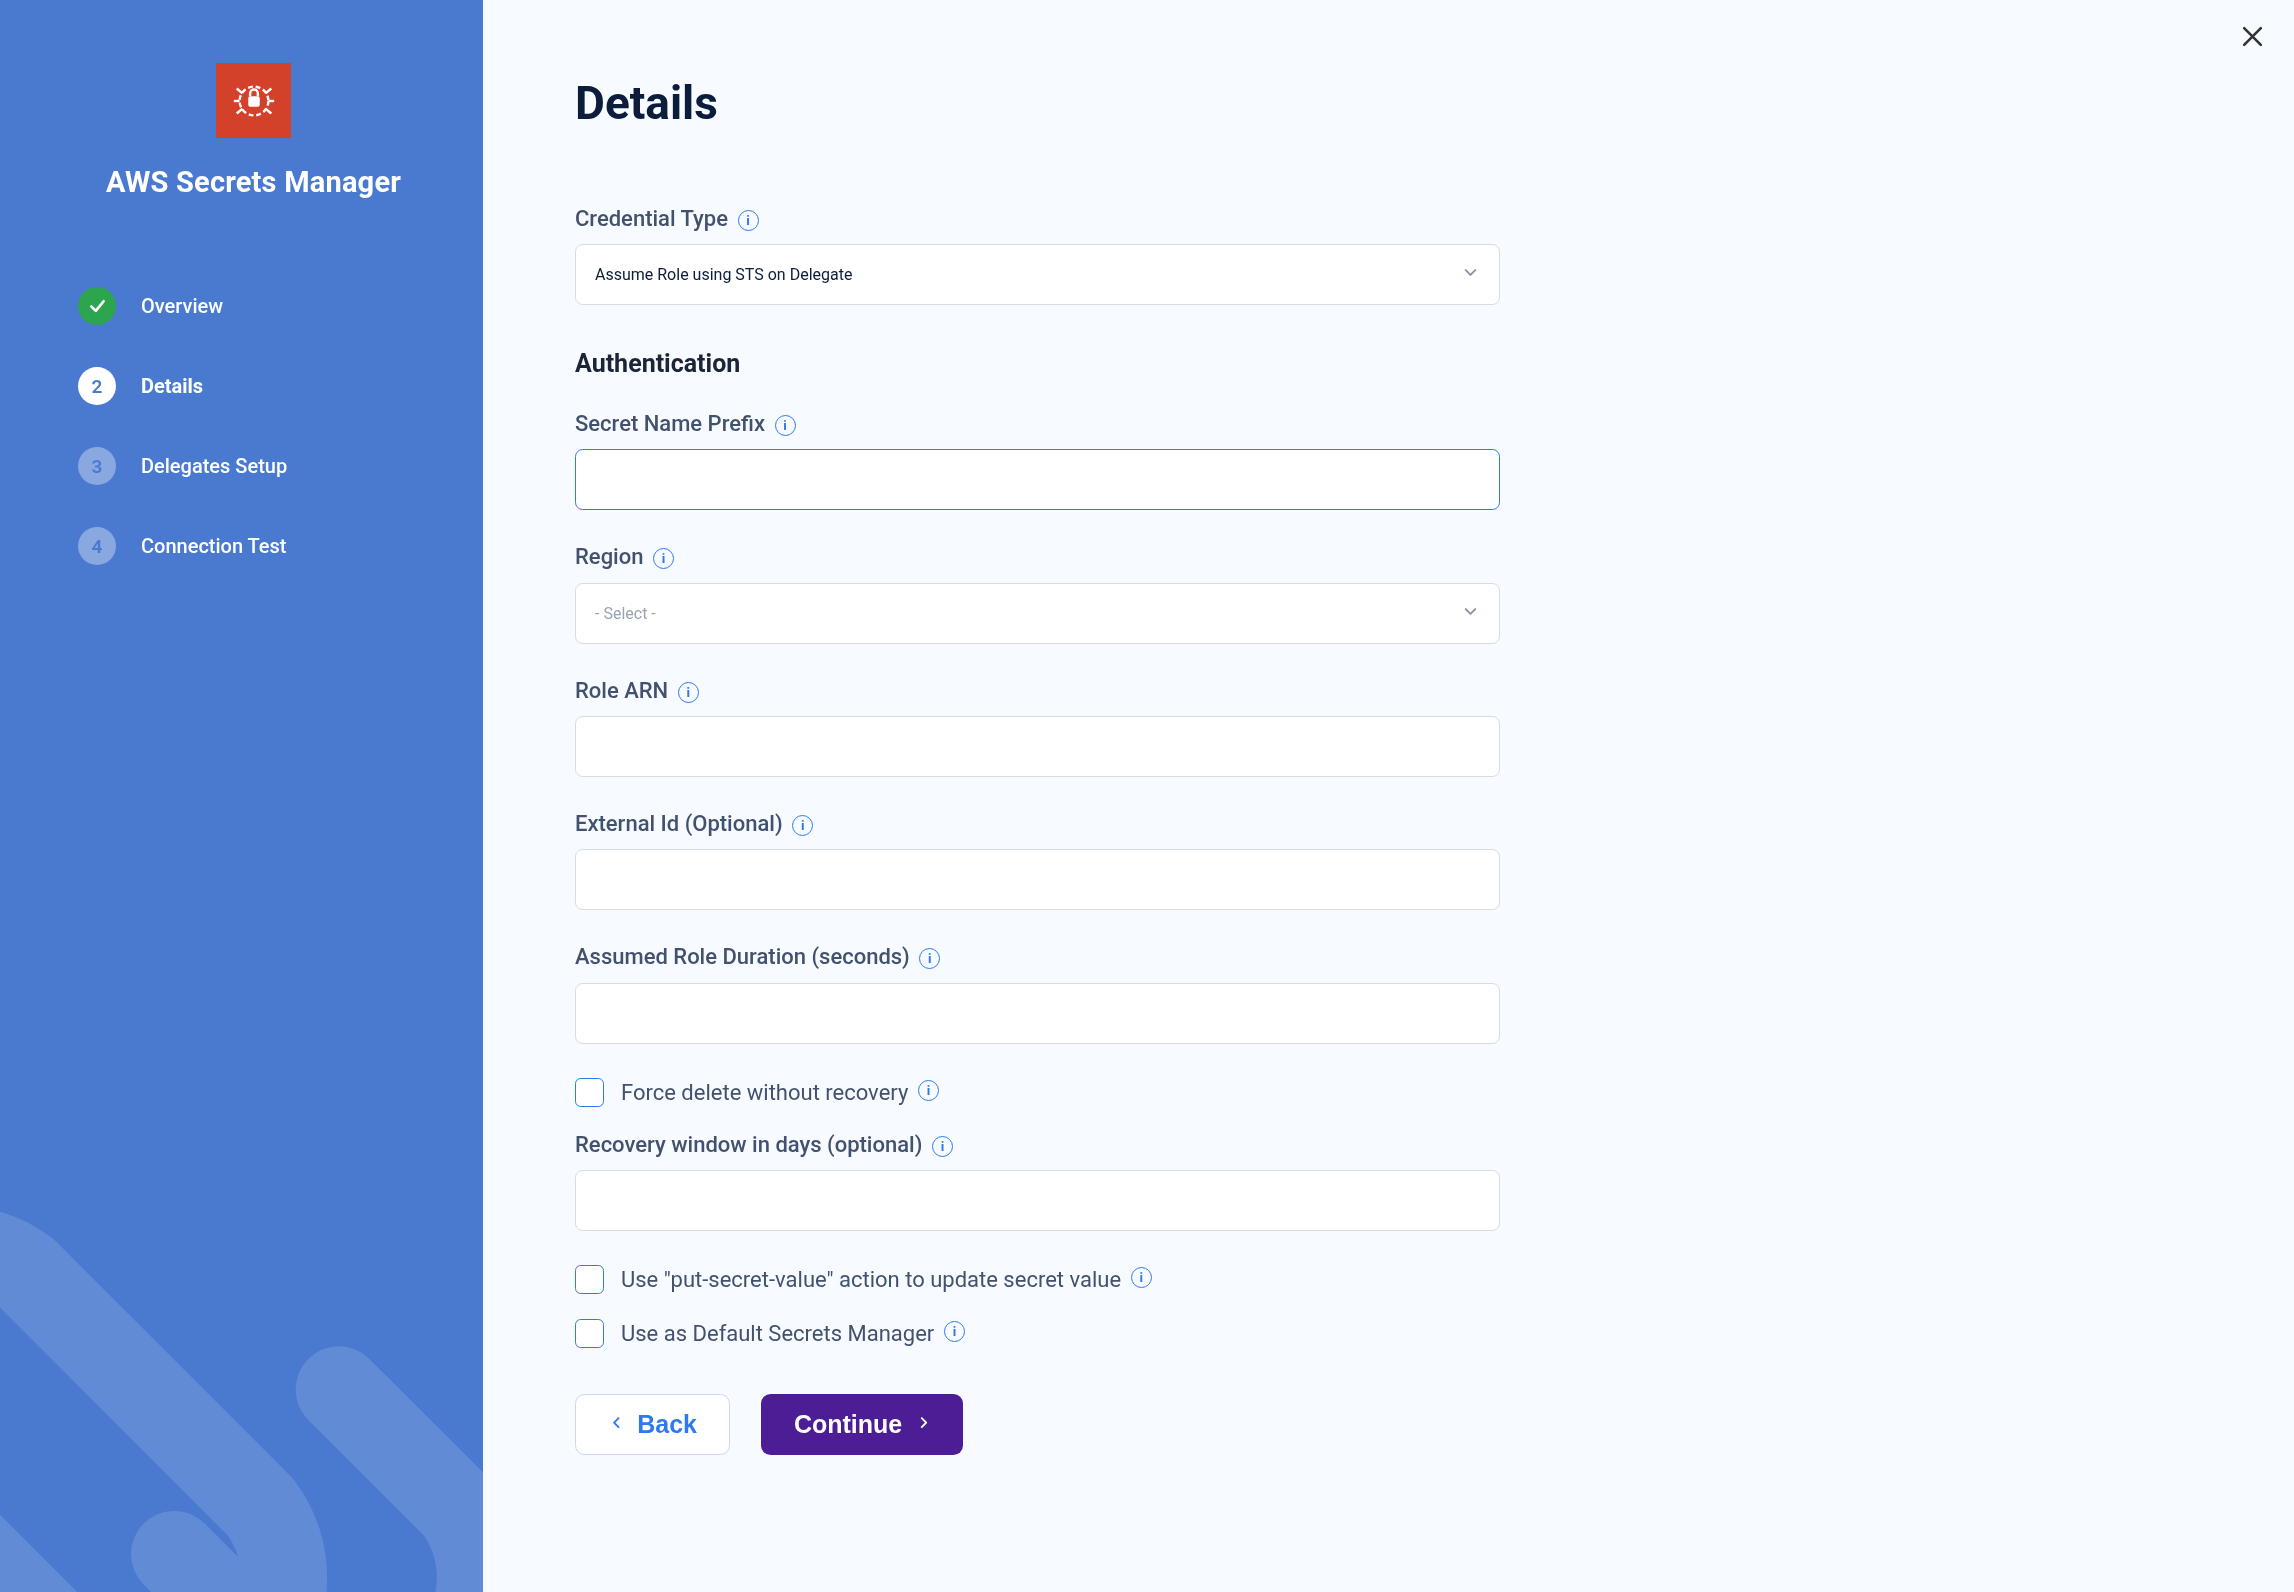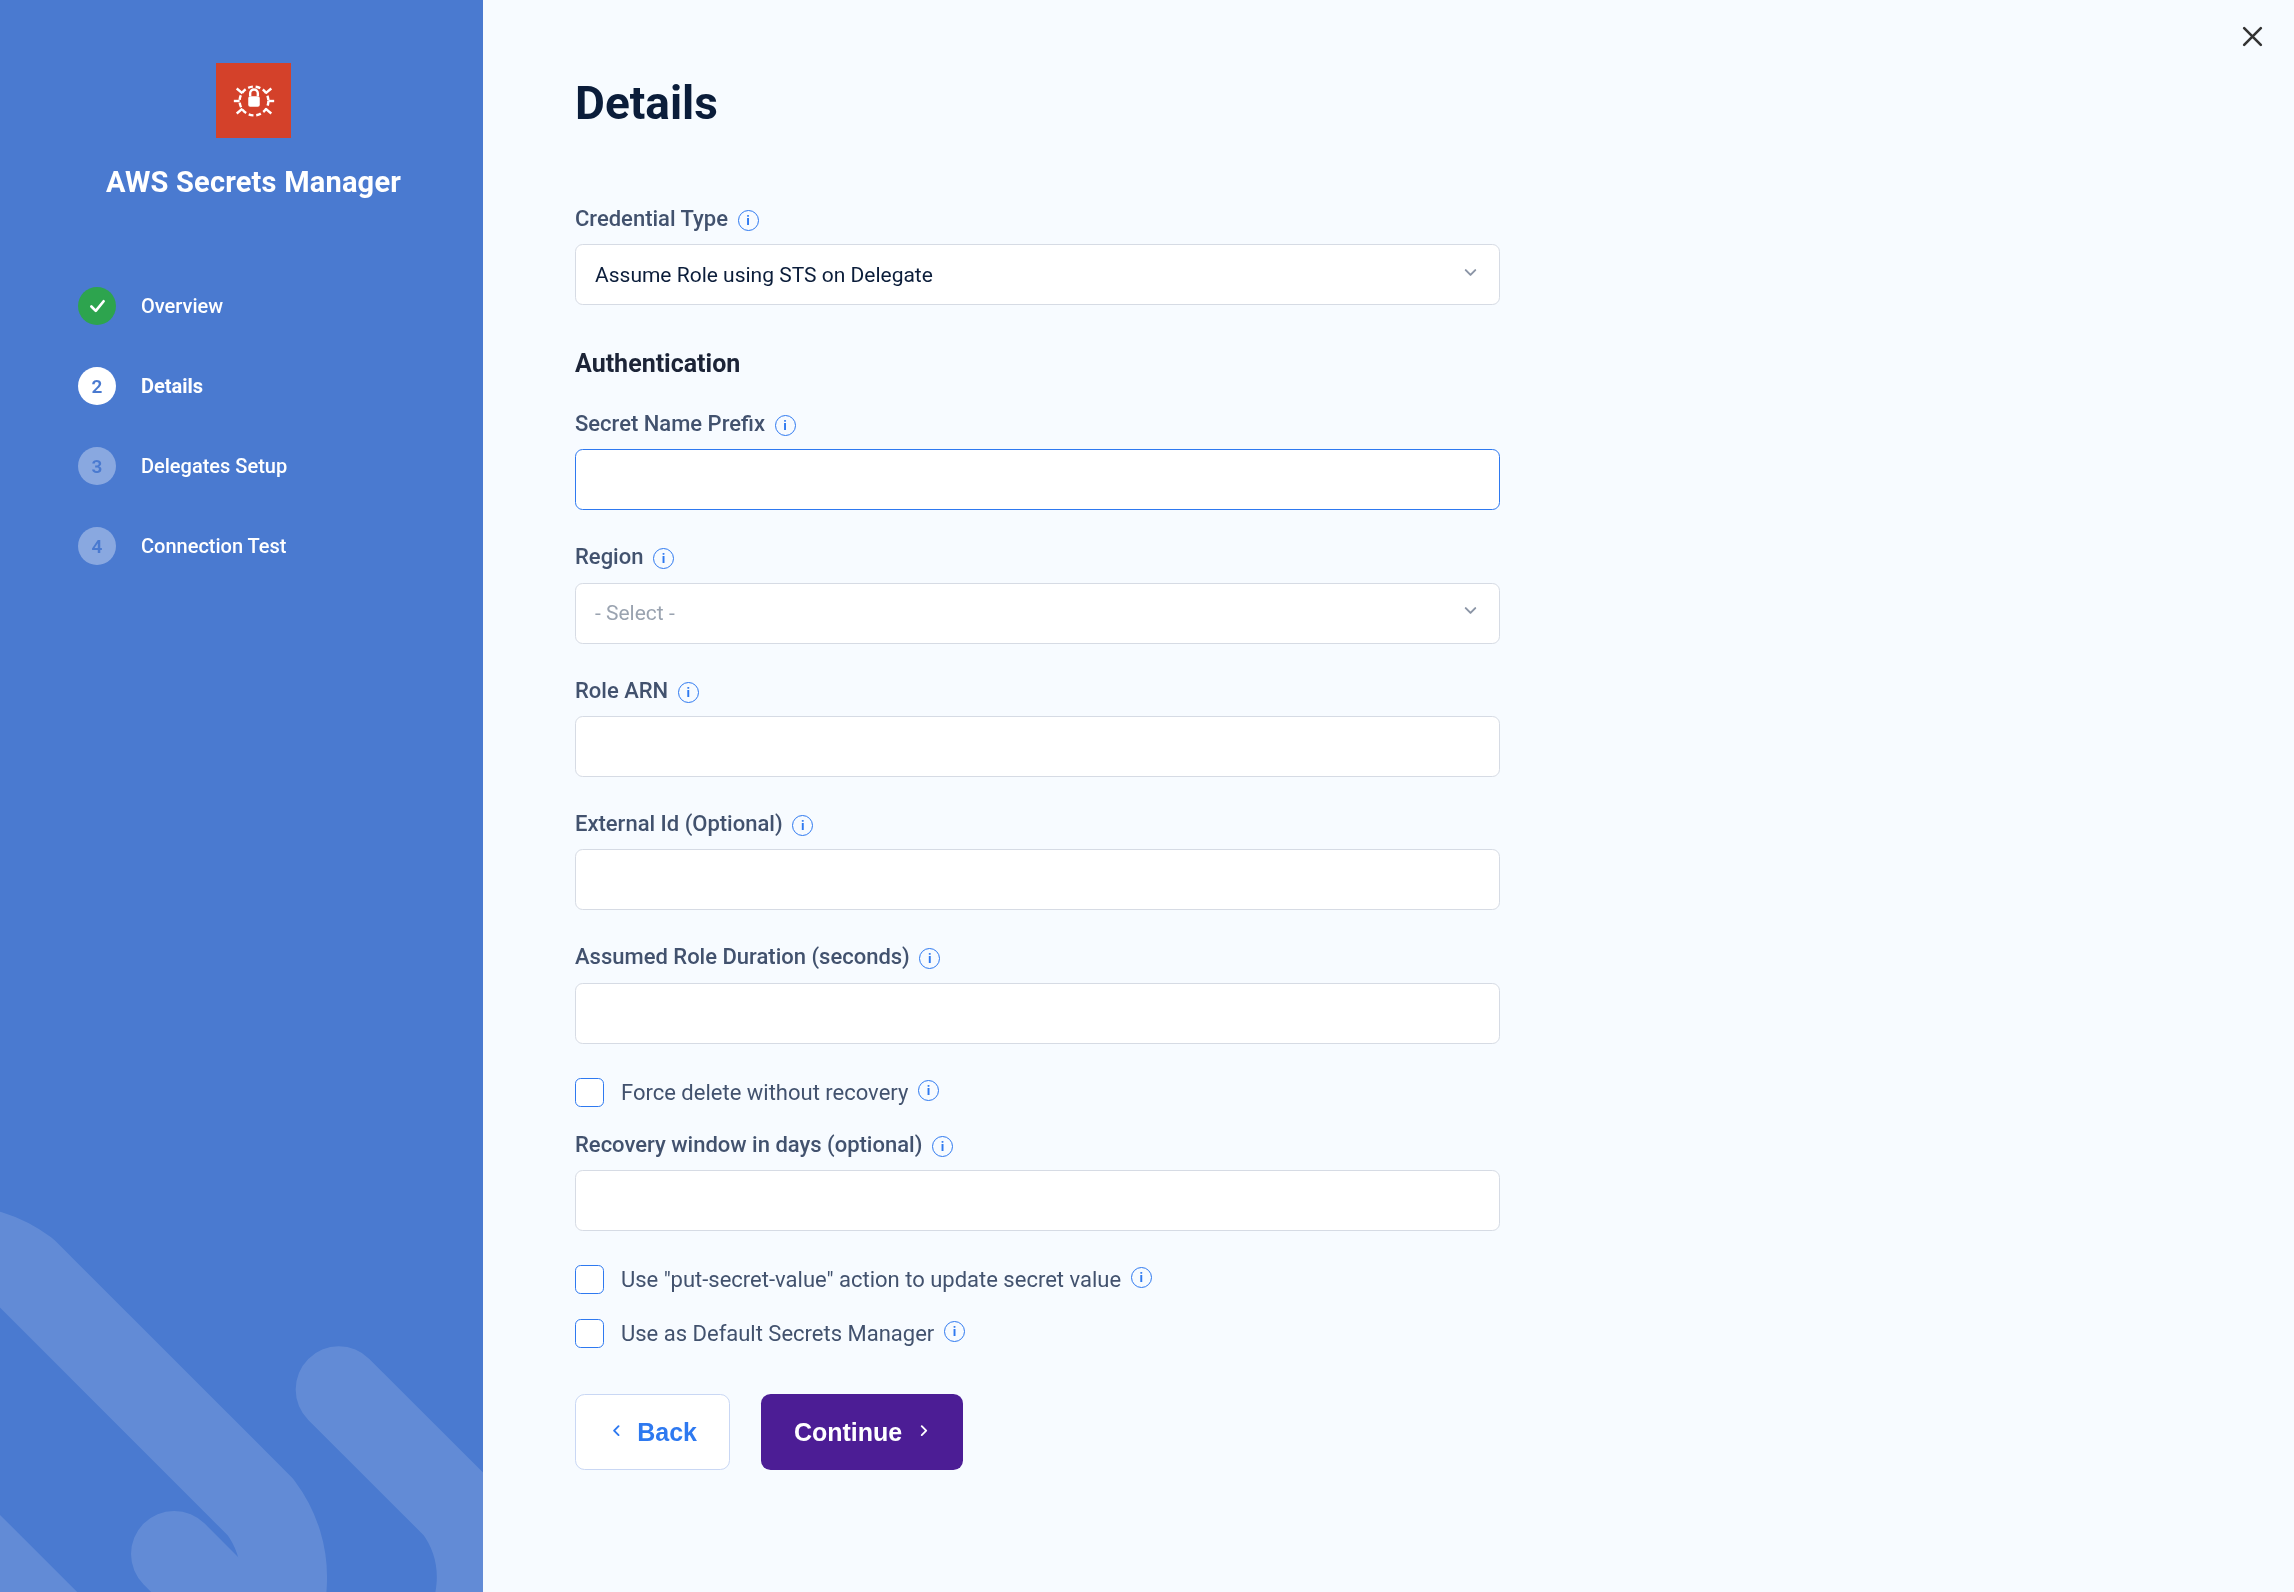--- a/index.html
+++ b/index.html
@@ -95,21 +95,21 @@
   .section-title {
     font-size: 25px; font-weight: 700; color: #1c2437;
     margin: 44px 0 32.5px;
   }
 
   .text-input, .select {
     width: 100%; height: 61px;
     border: 1px solid #d6dbe4;
     border-radius: 7.6px;
     padding: 0 19px;
-    font-size: 21px;
+    font-size: 16px;
     background: #fff;
     color: #0b1d3a;
   }
   .text-input.focused { border: 1.9px solid #2e79f0; }
   .select {
     display: flex; align-items: center; justify-content: space-between;
     cursor: pointer;
   }
   .select .placeholder { color: #9aa3b0; }
   .select .chev { color: #8b95a6; }
@@ -120,21 +120,21 @@
   }
   .cb {
     width: 29px; height: 29px; border: 1.9px solid #2e79f0;
     border-radius: 5.7px; cursor: pointer; flex: 0 0 29px;
     background: #fff;
   }
   .cb-label { font-size: 22px; color: #42526e; display:flex; align-items:flex-start; gap:9.6px;}
 
   .buttons { display: flex; gap: 31px; margin-top: 46px; }
   .btn {
-    height: 76px; padding: 0 32.5px;
+    height: 61px; padding: 0 32.5px;
     border-radius: 9.6px;
     font-size: 25px; font-weight: 700;
     display: inline-flex; align-items: center; gap: 13.4px;
     cursor: pointer;
   }
   .btn-outline {
     background: #fff; color: #2e79f0;
     border: 1.9px solid #c9d7f4;
   }
   .btn-primary {

